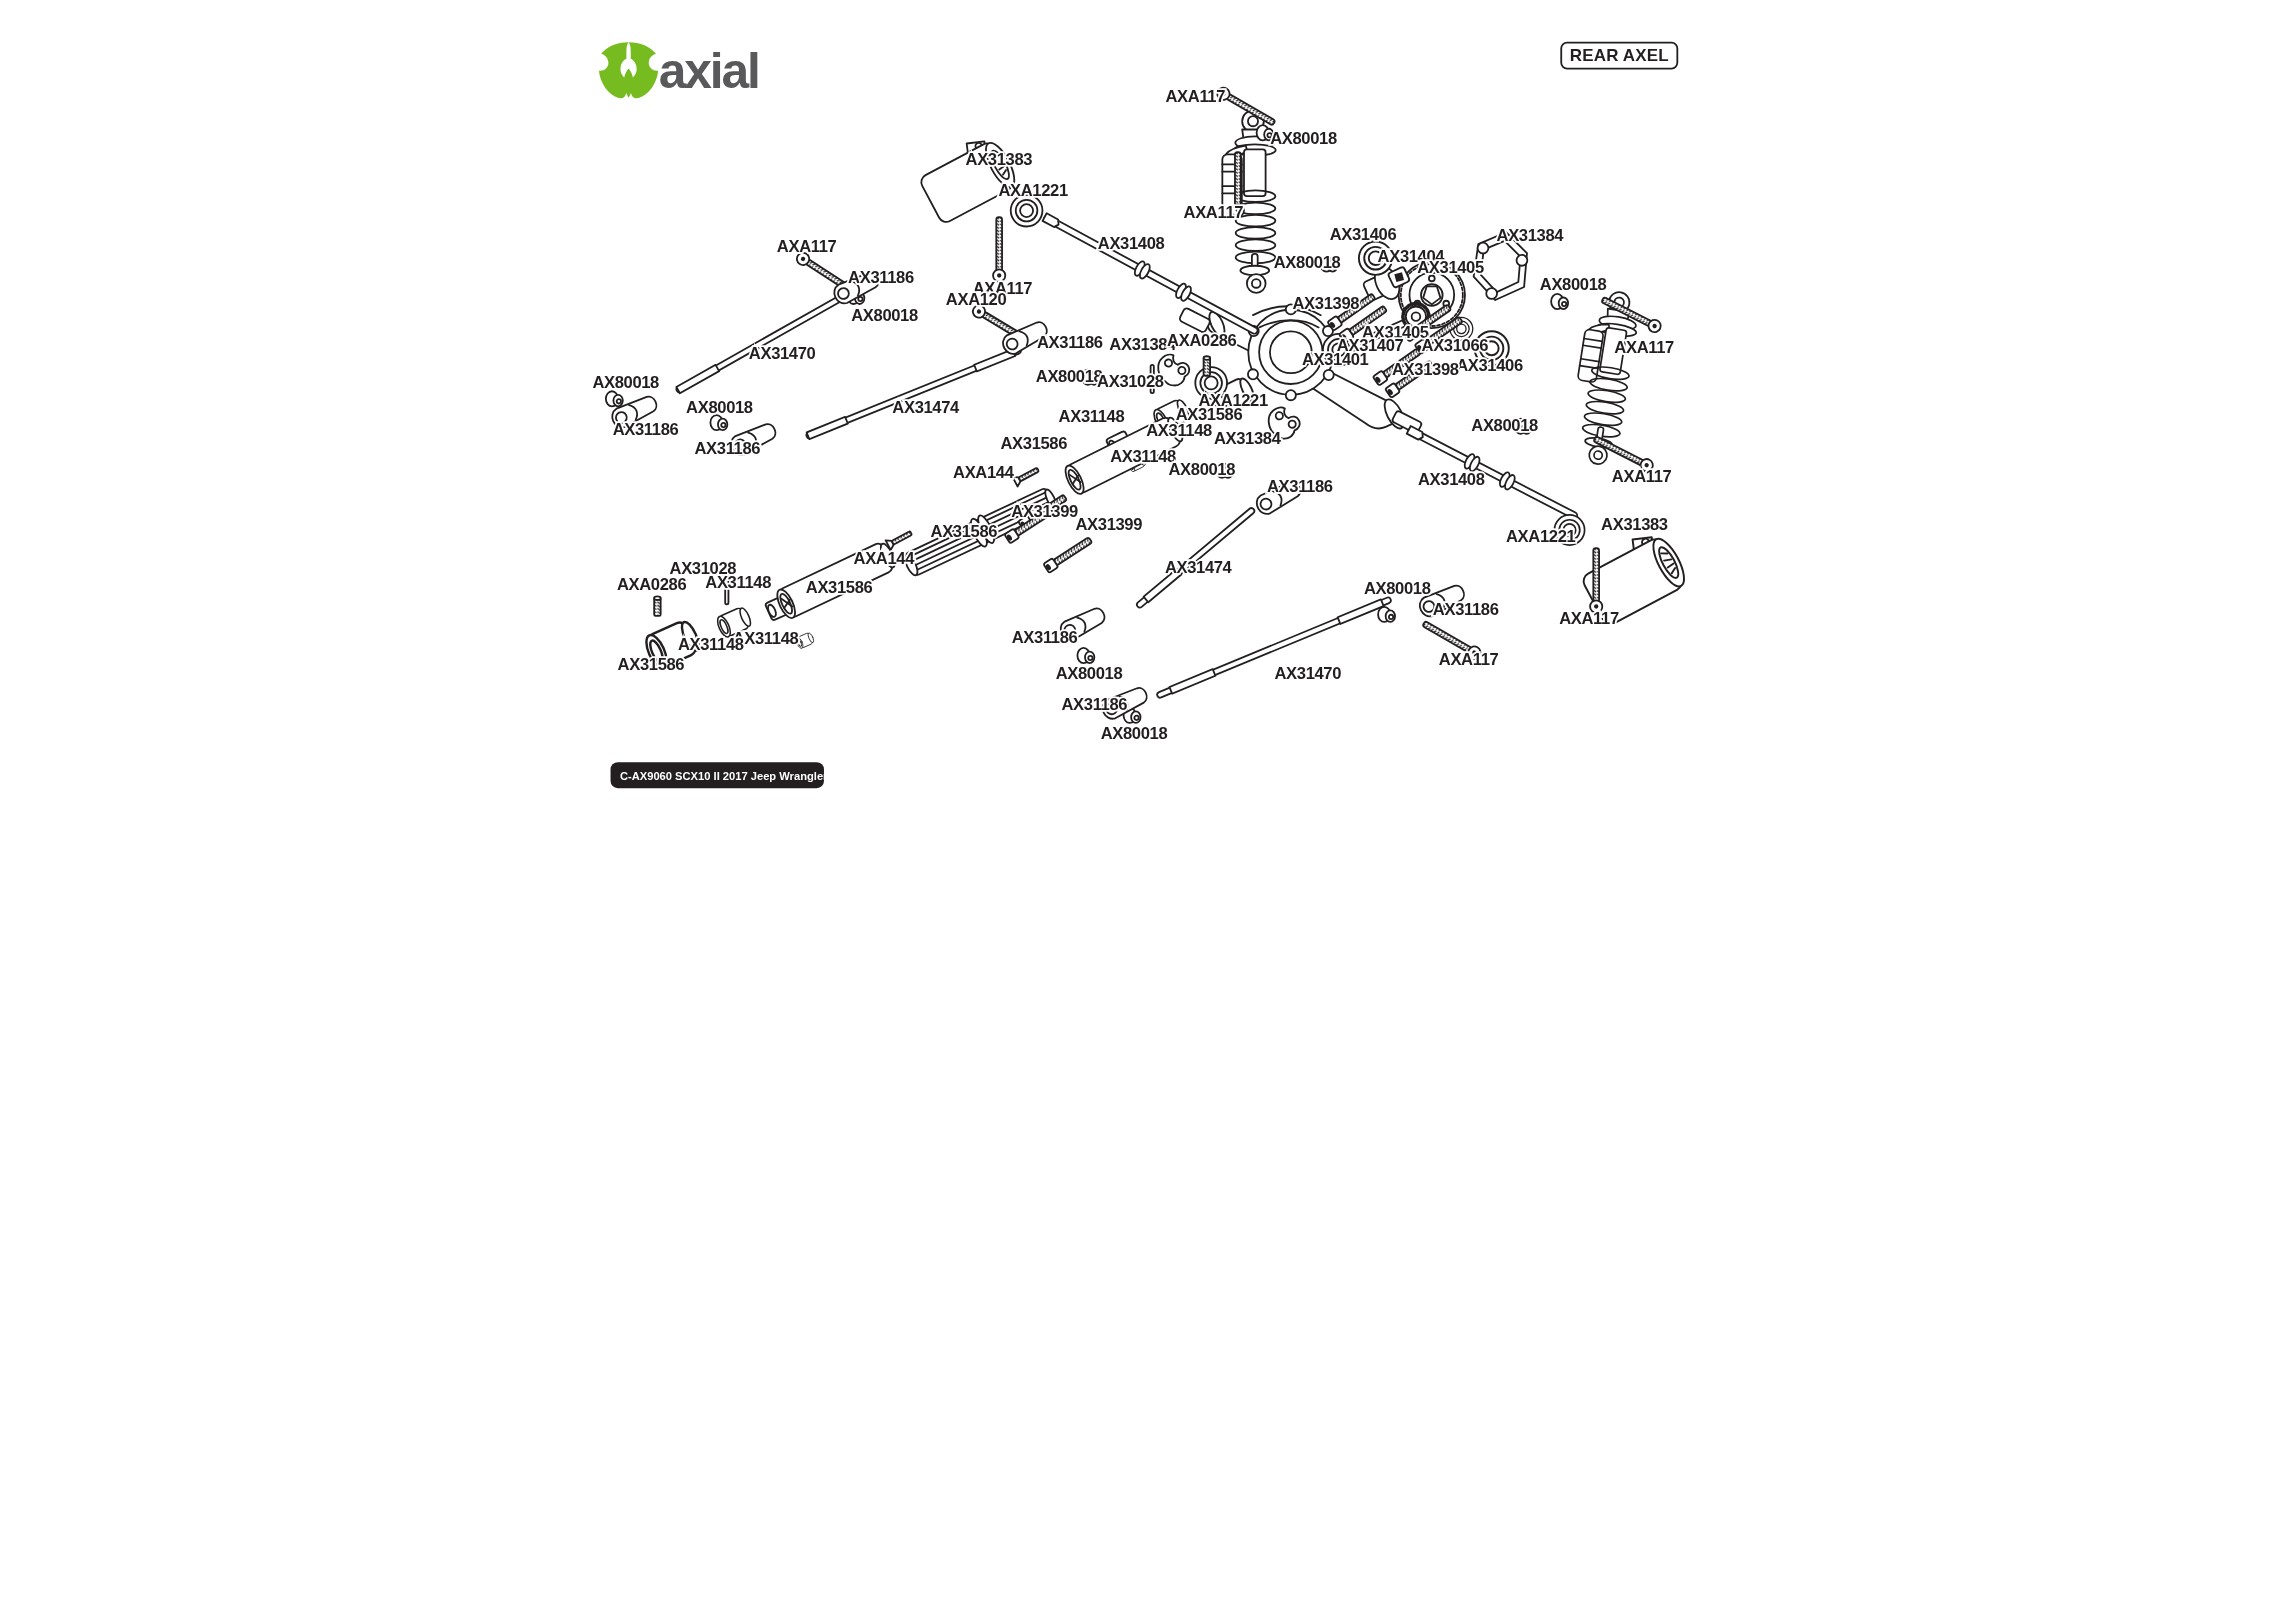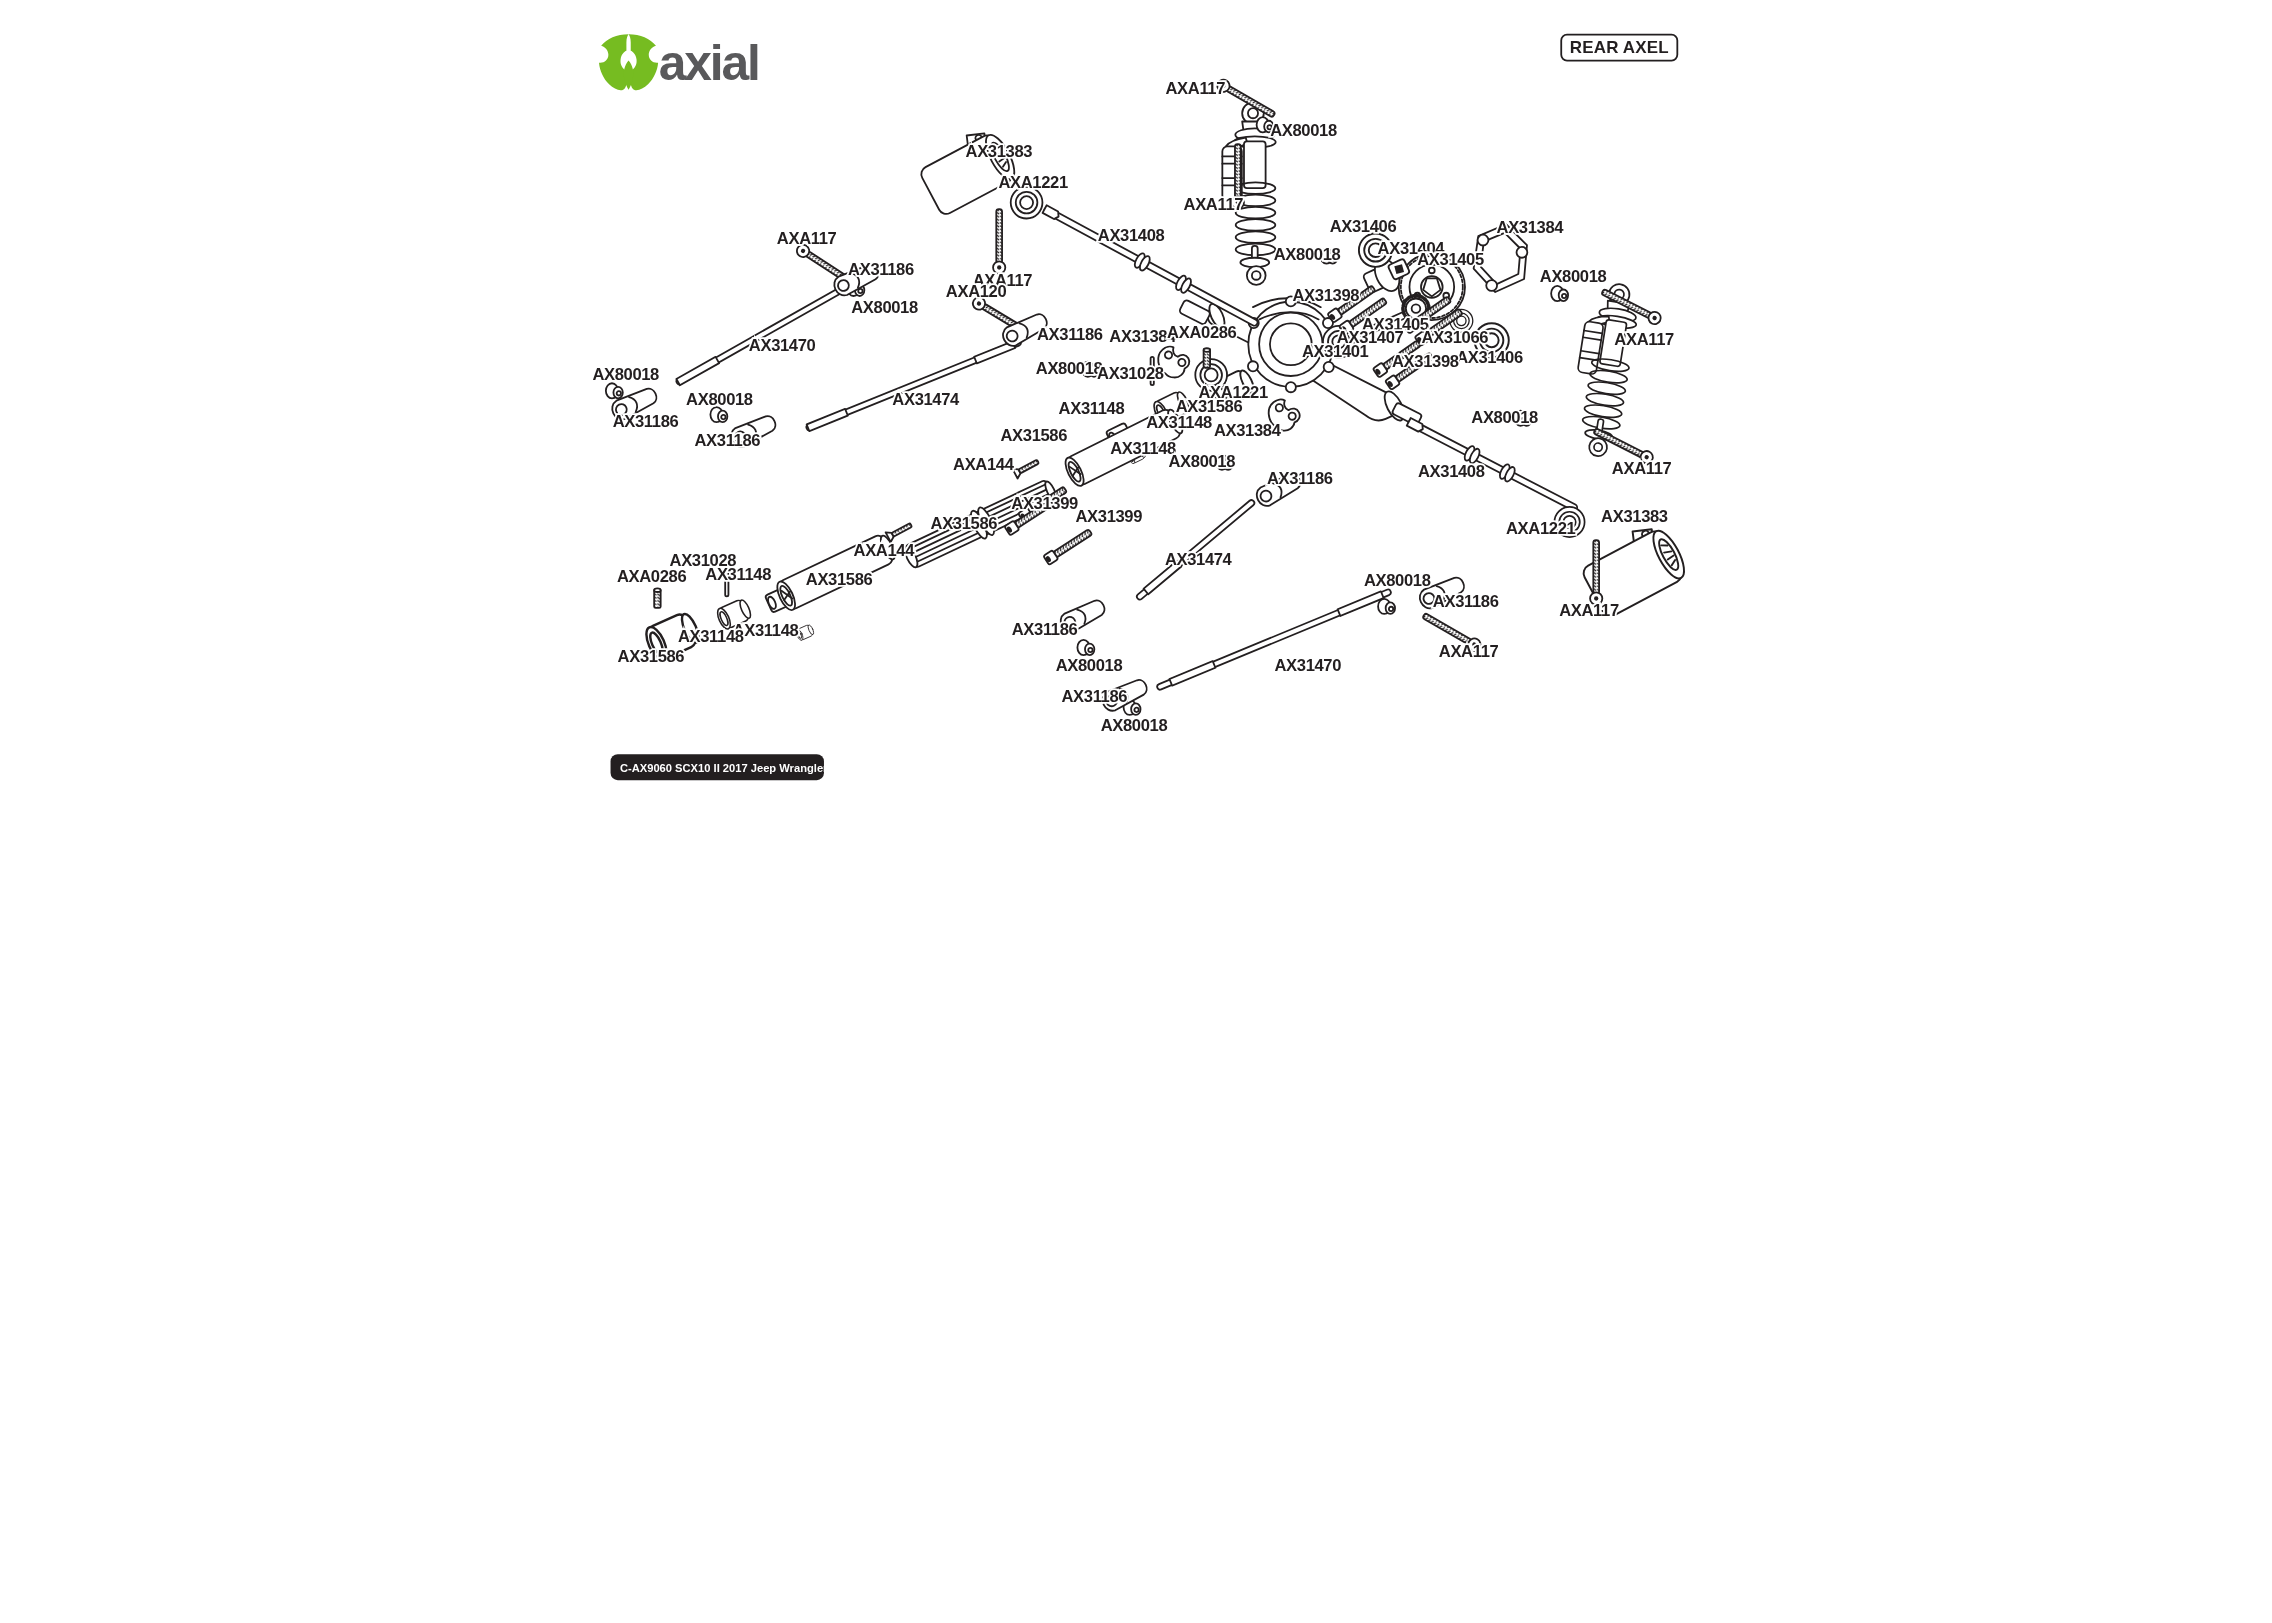--- a/index.html
+++ b/index.html
@@ -1,16 +1,16 @@
 <!DOCTYPE html>
 <html style="font-size:11.5px"><head>
 <meta charset="utf-8">
 <style>
   html,body{margin:0;padding:0;background:#ffffff;}
-  .page{width:100%;max-width:1136px;margin:0 auto;}
+  .page{width:100%;max-width:1136px;margin:8px auto;}
   svg{display:block;width:100%;height:auto;background:#fff;}
   .ln{fill:#ffffff;stroke:#231F20;stroke-width:5;stroke-linejoin:round;stroke-linecap:round;}
   .nf{fill:none;stroke:#231F20;stroke-width:5;stroke-linejoin:round;stroke-linecap:round;}
   .part-label{font-family:"Liberation Sans",sans-serif;font-size:46px;font-weight:600;fill:#231F20;
     text-anchor:middle;letter-spacing:-1px;paint-order:stroke;stroke:#ffffff;stroke-width:10px;}
   .brand-word{font-family:"Liberation Sans",sans-serif;font-weight:800;font-size:138px;letter-spacing:-6px;fill:#59595B;}
   .page-tag{font-family:"Liberation Sans",sans-serif;font-weight:700;font-size:47px;letter-spacing:0.5px;fill:#231F20;text-anchor:middle;}
   .footer-text{font-family:"Liberation Sans",sans-serif;font-weight:700;font-size:31px;fill:#ffffff;}
 </style>
 </head>

